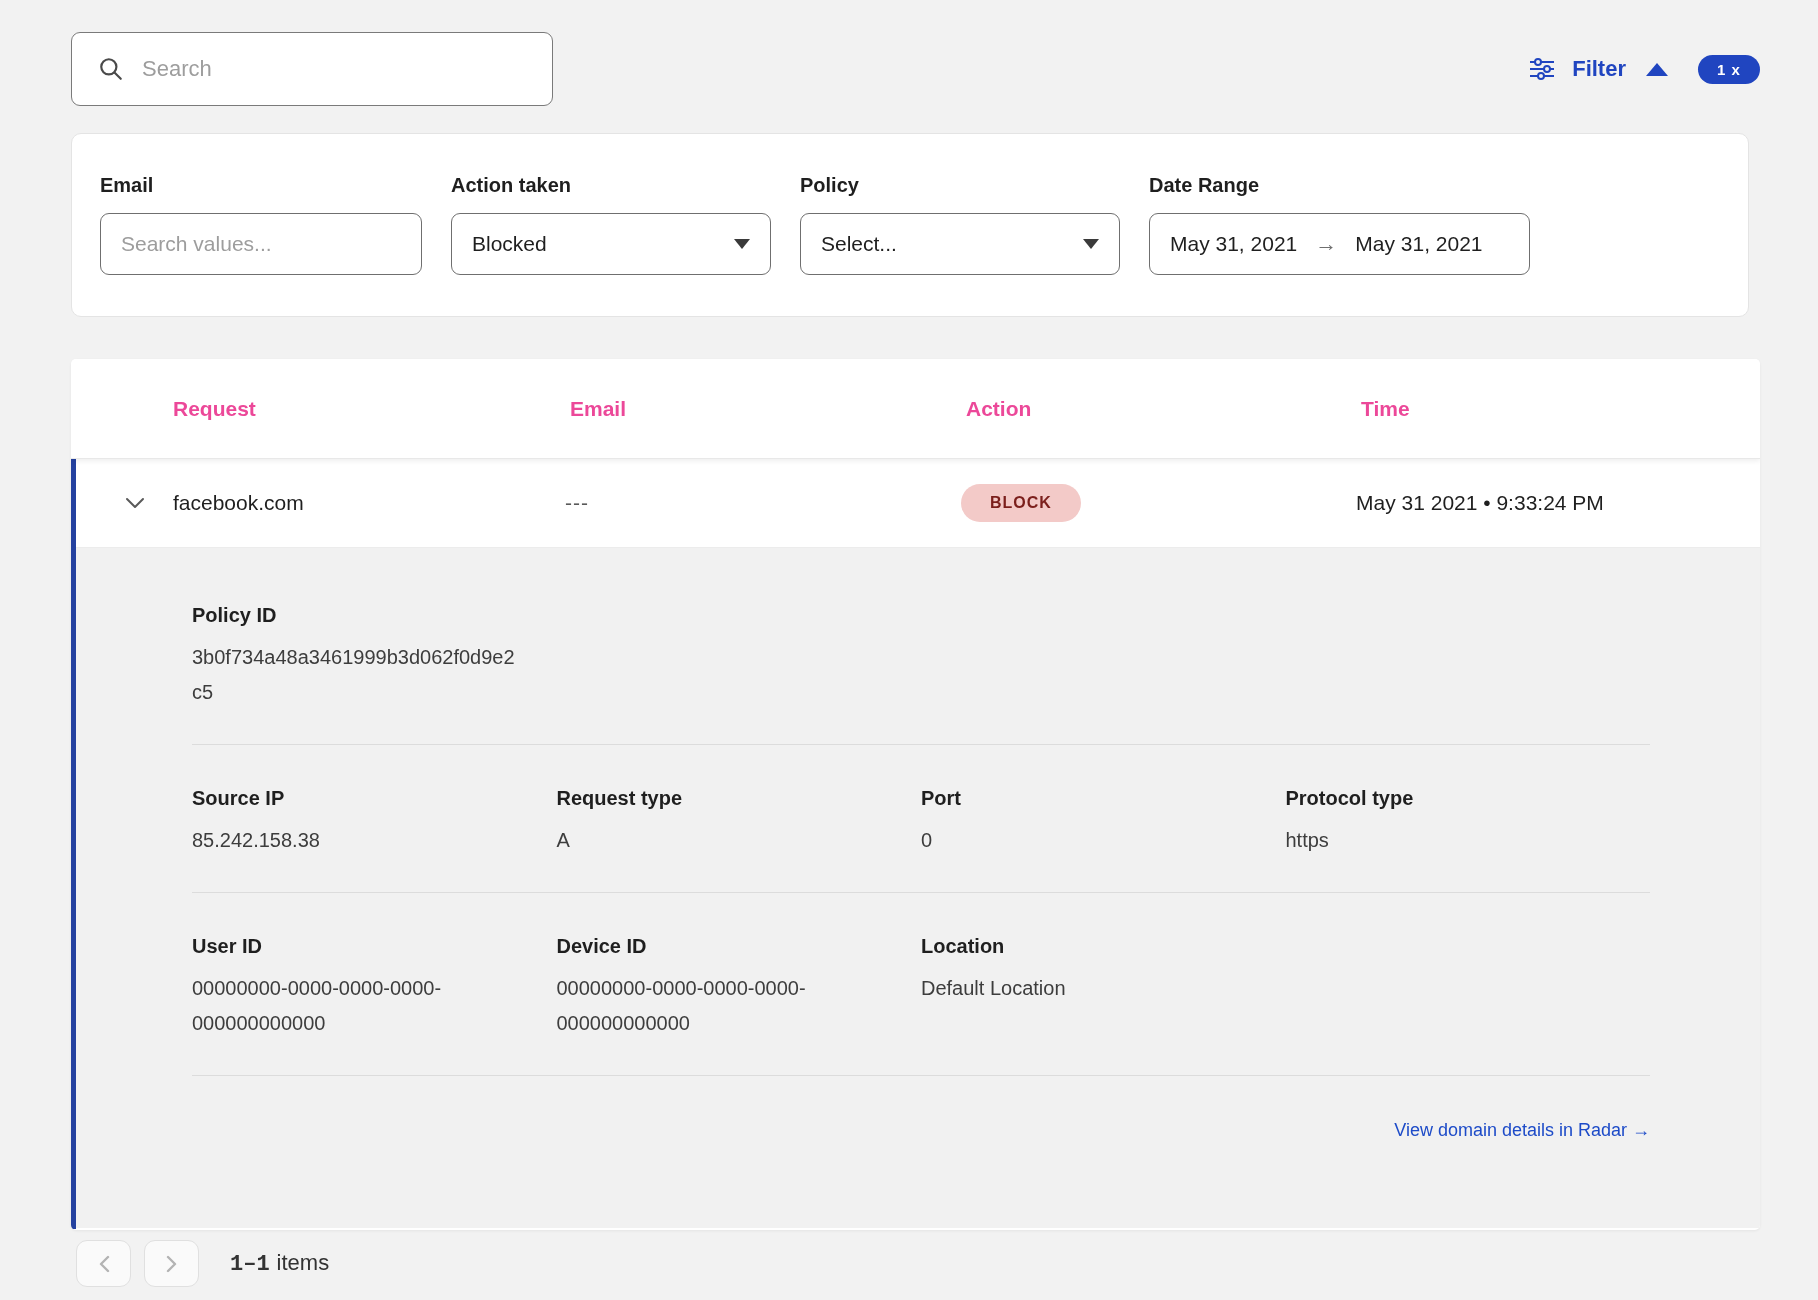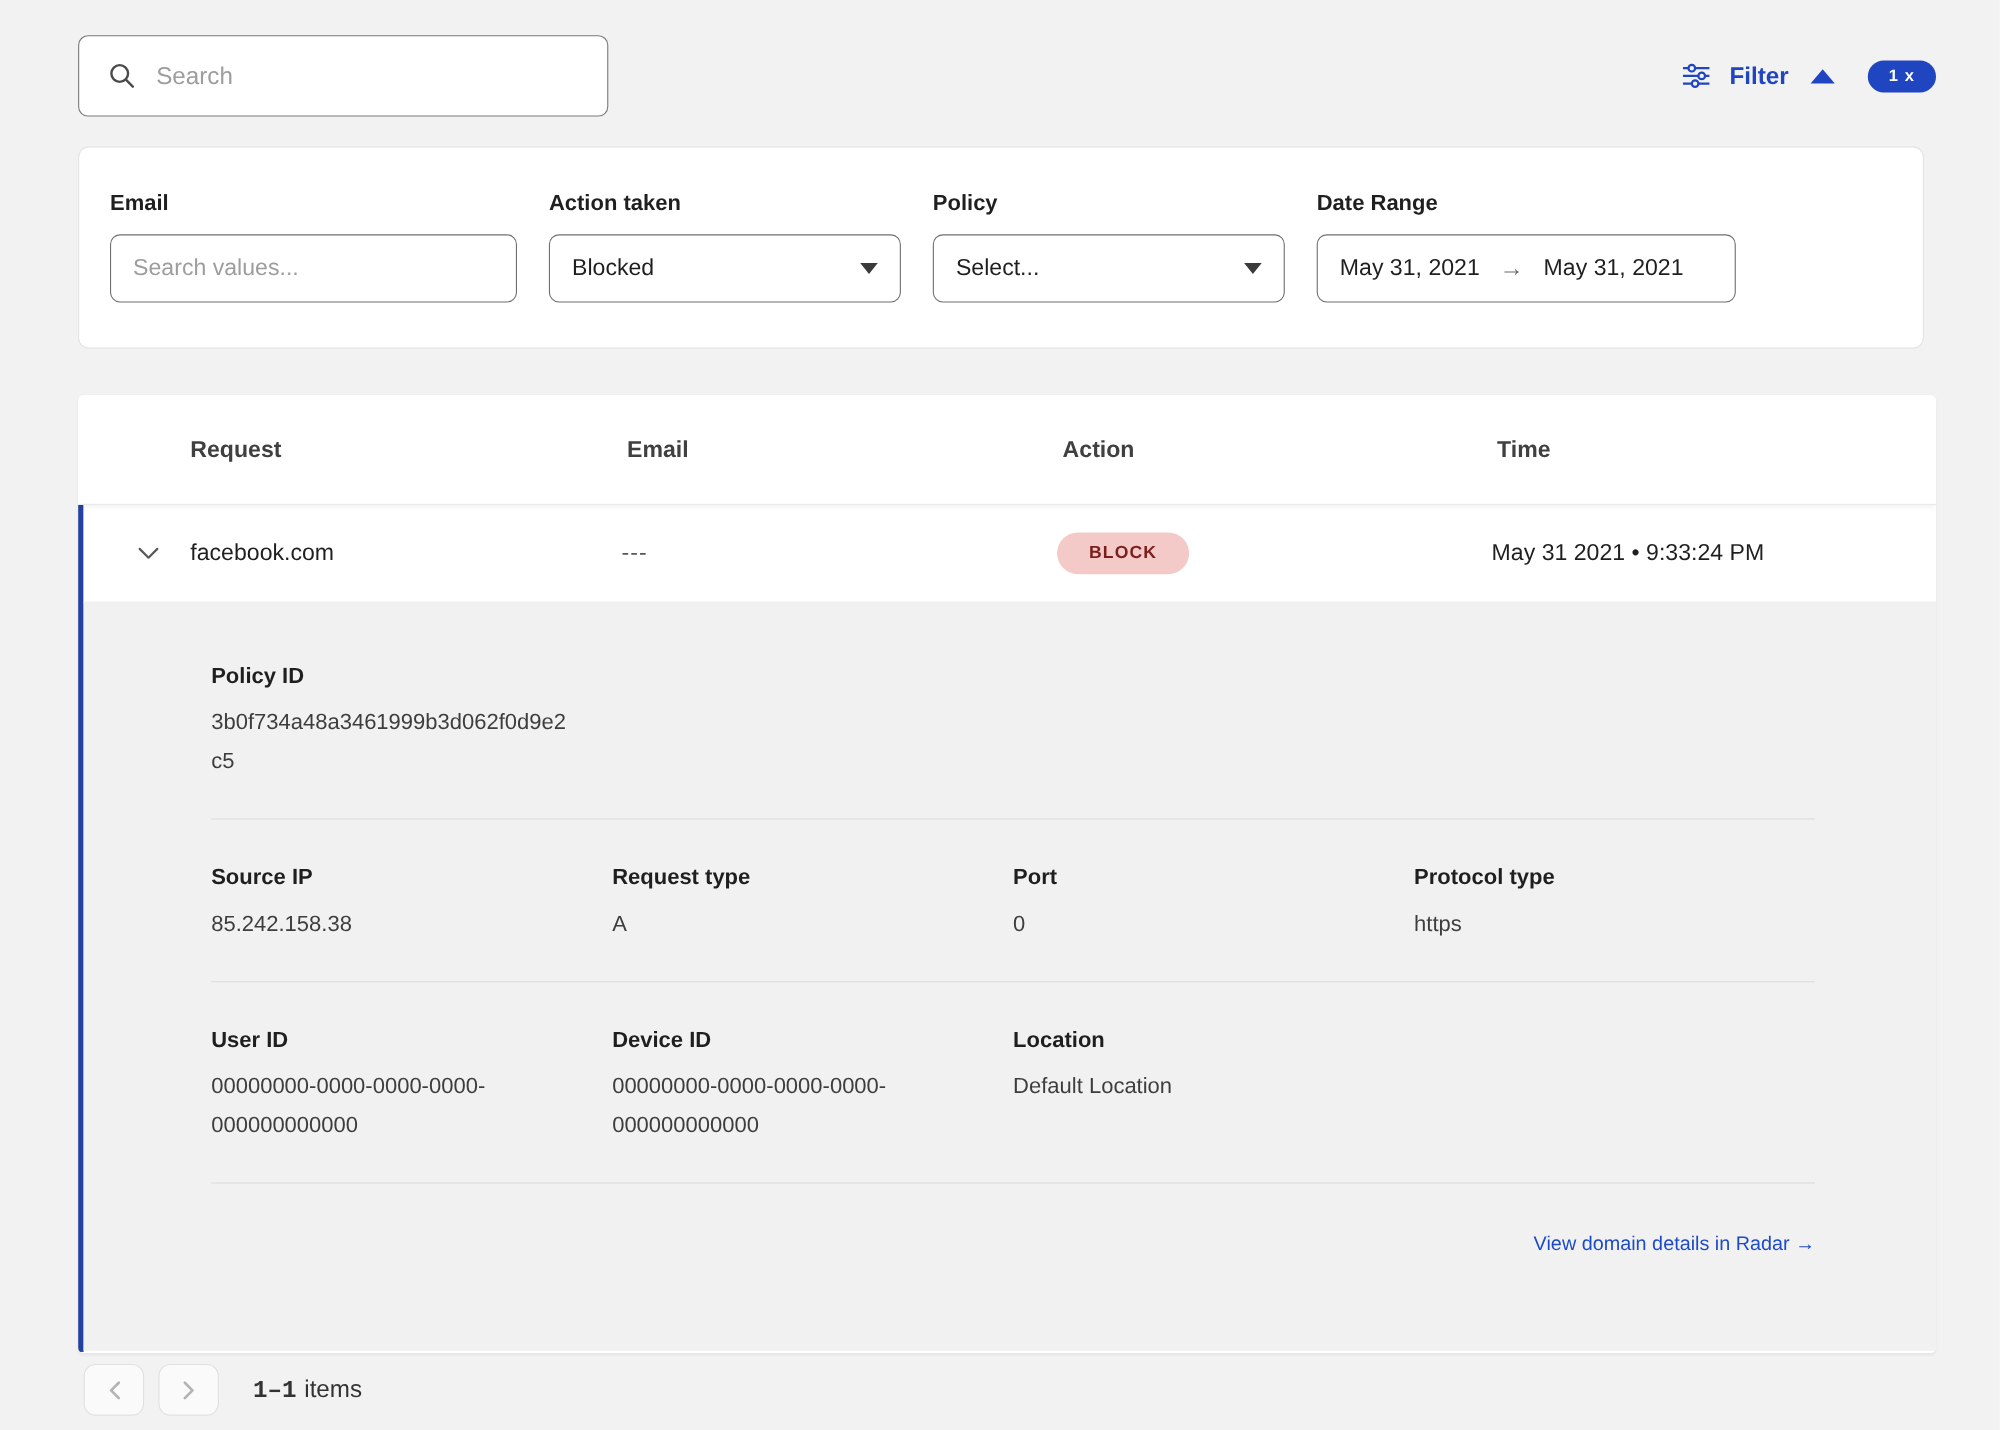--- a/index.html
+++ b/index.html
@@ -59,21 +59,21 @@
   .field-label{font-size:20px;font-weight:bold;color:#1f1f1f;margin-bottom:16px;}
   .control{
     height:62px;border:1px solid #6f6f6f;border-radius:9px;background:#fff;
     display:flex;align-items:center;padding:0 20px;font-size:21px;color:#1f1f1f;
   }
   .control input{
     border:none;outline:none;width:100%;font-family:inherit;font-size:21px;
     color:#1f1f1f;background:transparent;
   }
   .control input::placeholder{color:#9d9d9d;}
-  .w-email{width:370px;}
+  .w-email{width:322px;}
   .w-action{width:320px;}
   .w-policy{width:320px;}
   .w-date{width:381px;}
   .select{justify-content:space-between;cursor:pointer;}
   .caret-down{
     width:0;height:0;border-left:8px solid transparent;border-right:8px solid transparent;
     border-top:10px solid #3a3a3a;margin-left:14px;
   }
   .daterange{gap:0;cursor:pointer;}
   .date-arrow{color:#6f6f6f;font-size:22px;margin:0 18px;}
@@ -81,21 +81,21 @@
   
   .table-card{
     position:absolute;left:71px;top:359px;width:1689px;height:871px;
     background:#fff;border-radius:5px;overflow:hidden;
     box-shadow:0 1px 3px rgba(0,0,0,.06);
   }
   .thead{
     position:relative;z-index:2;height:100px;background:#fff;
     display:grid;grid-template-columns:397px 396px 395px 1fr;
     align-items:center;padding-left:102px;
-    font-size:21px;font-weight:bold;color:#404040;
+    font-size:21px;font-weight:bold;color:#ec4899;
     box-shadow:0 2px 5px rgba(0,0,0,.07);border-bottom:1px solid #e8e8e8;
   }
   .expanded-group{border-left:5px solid var(--row-accent);height:770px;}
   .data-row{
     height:89px;background:#fff;border-bottom:1px solid #ececec;
     display:grid;grid-template-columns:392px 396px 395px 1fr;
     align-items:center;padding-left:97px;position:relative;
   }
   .request-cell{display:flex;align-items:center;}
   .row-chevron{

